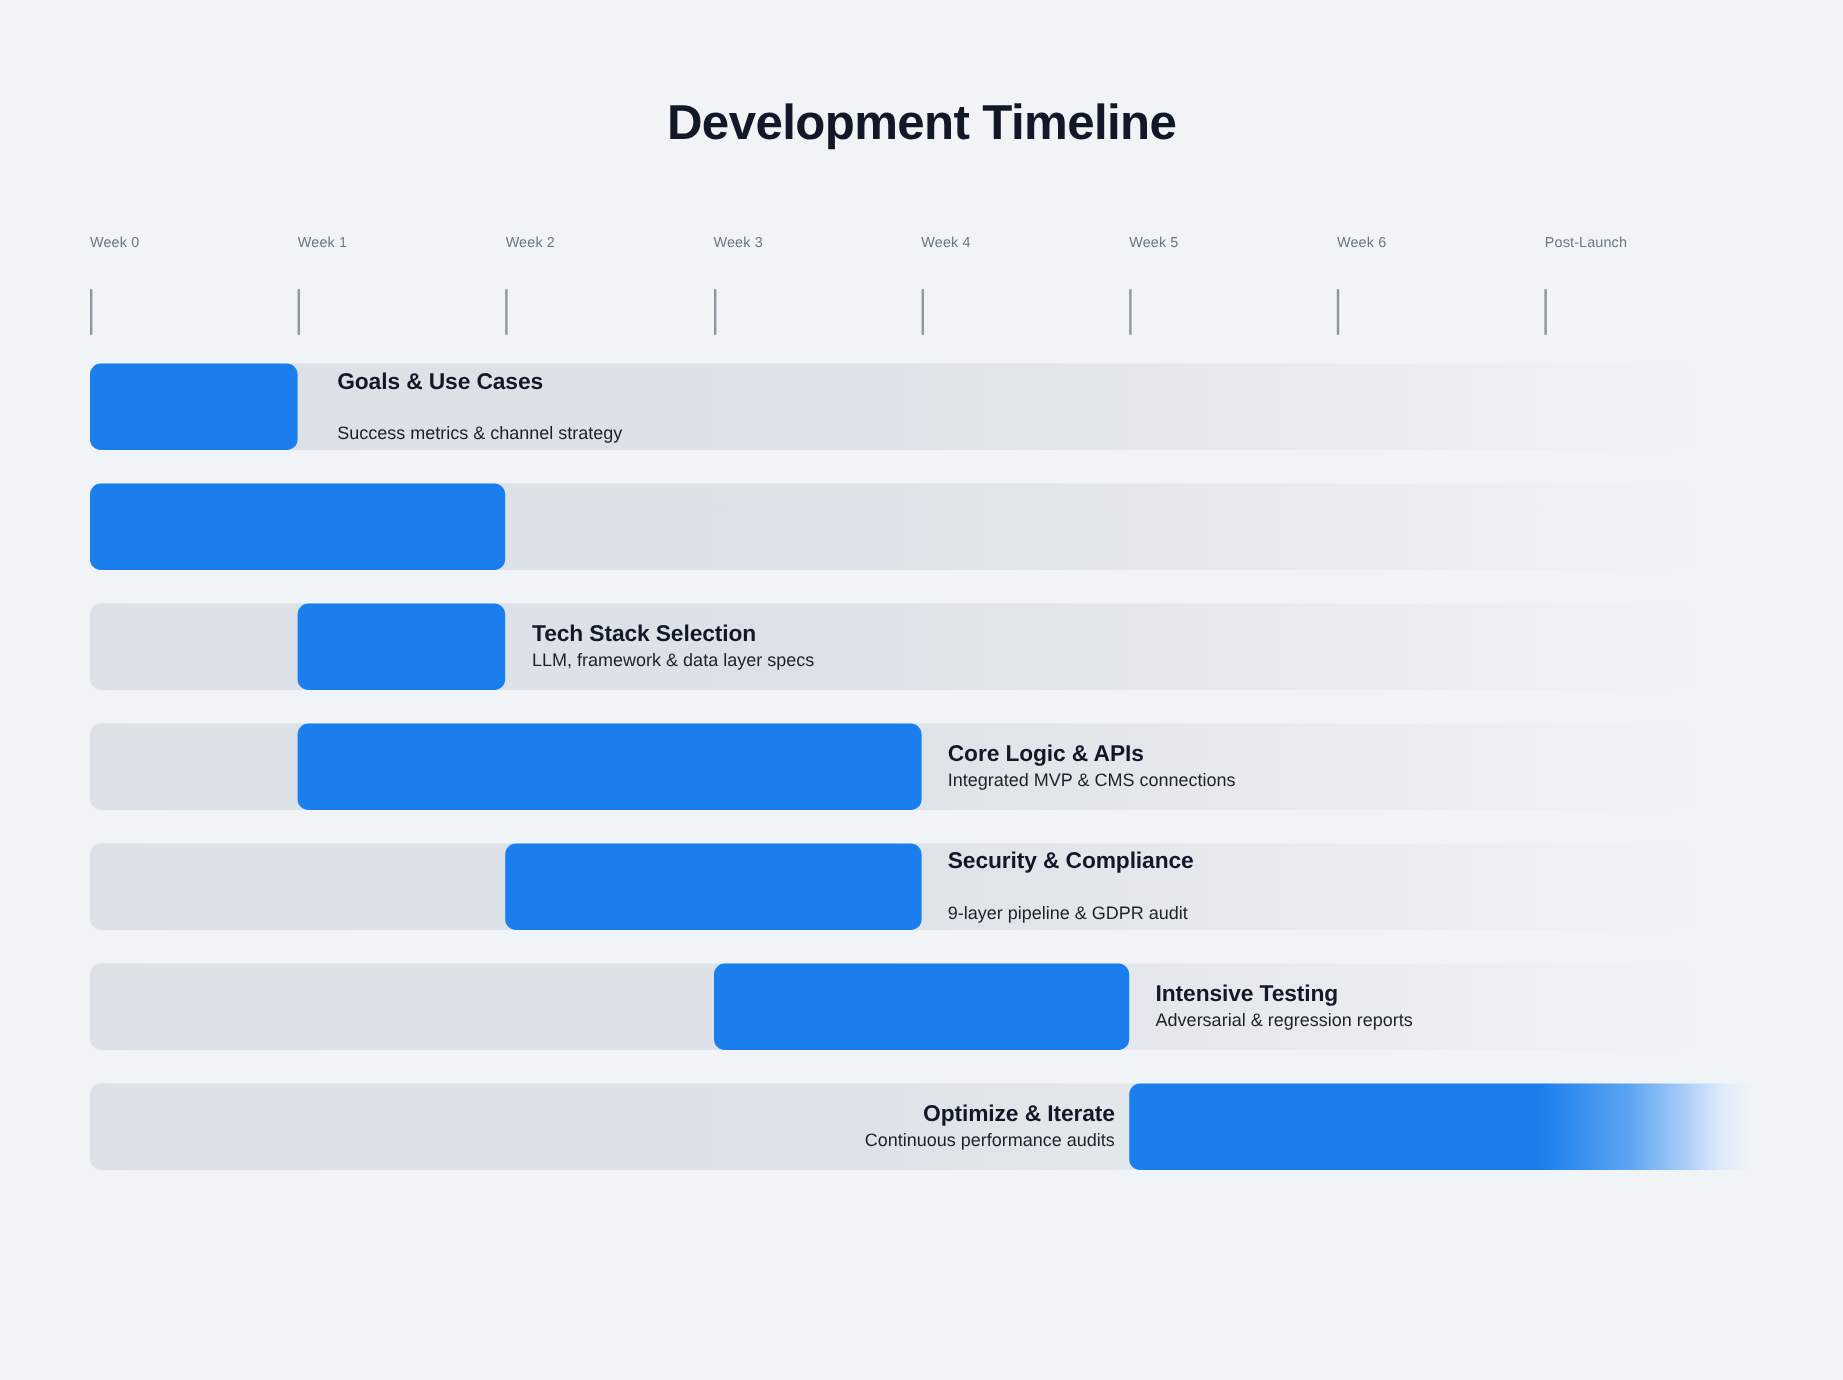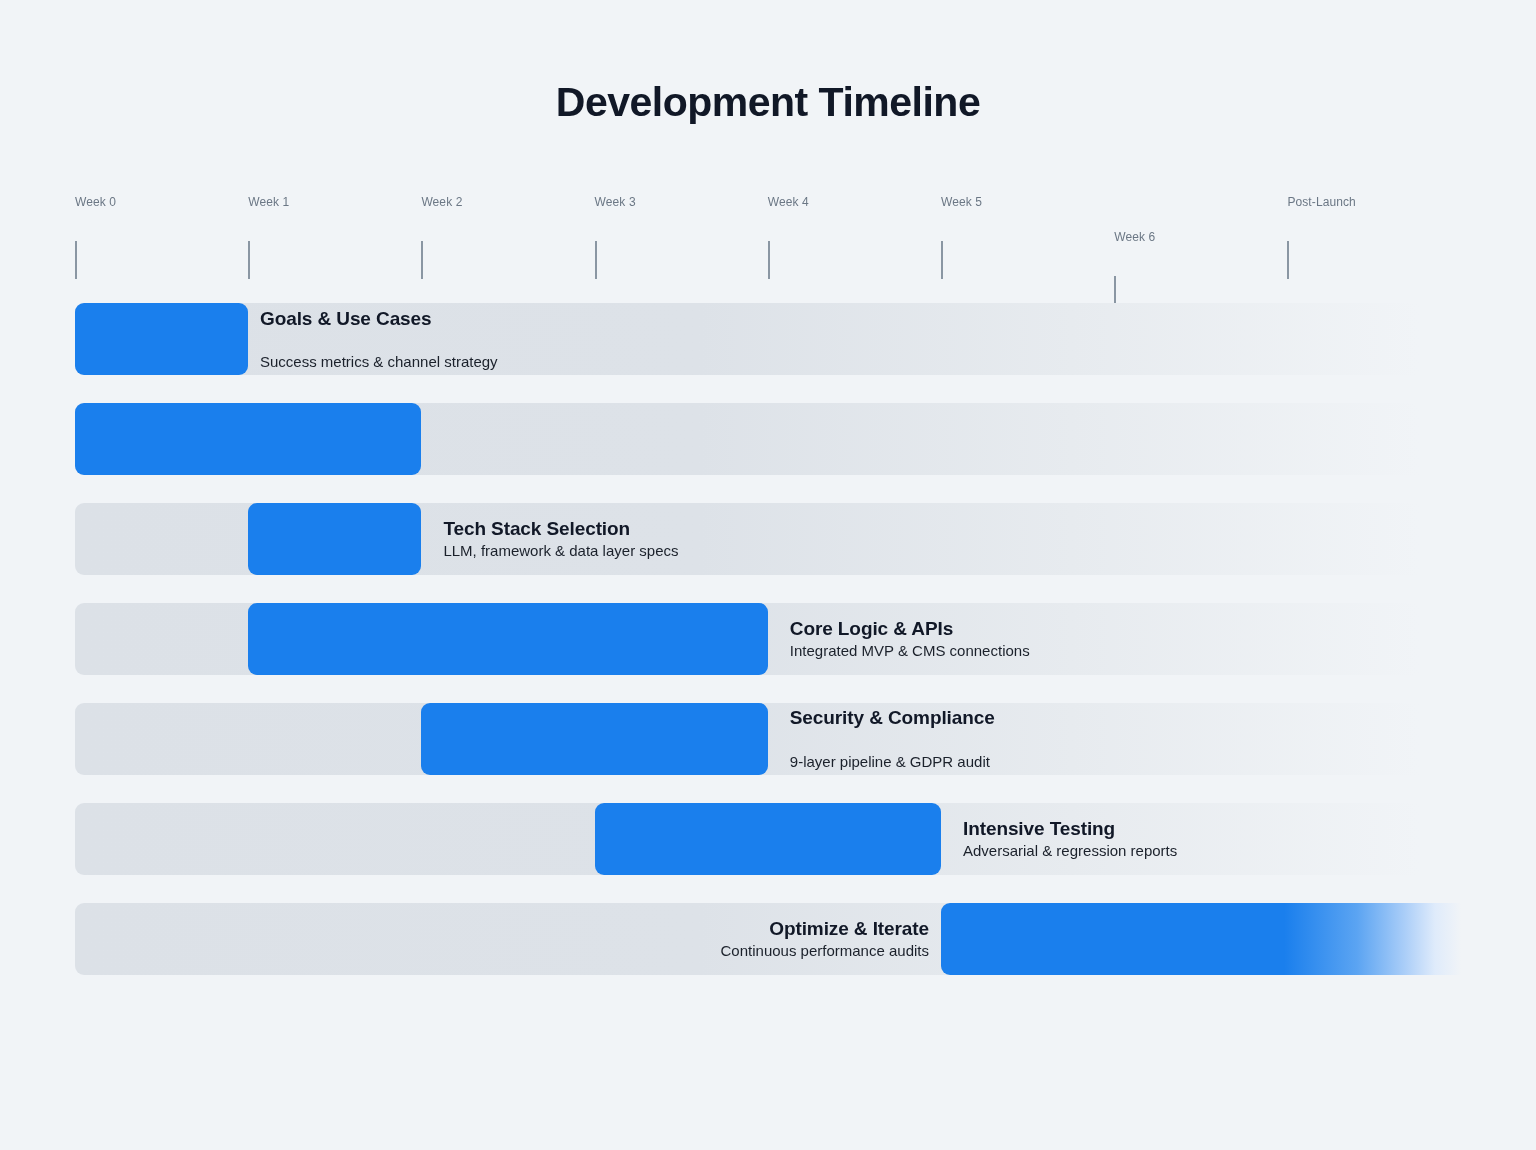--- a/index.html
+++ b/index.html
@@ -150,35 +150,35 @@
         <div class="axis-tick"></div>
       </div>
       <div class="axis-tickgroup" style="left: 692.8px;">
         <div class="axis-label">Week 4</div>
         <div class="axis-tick"></div>
       </div>
       <div class="axis-tickgroup" style="left: 866px;">
         <div class="axis-label">Week 5</div>
         <div class="axis-tick"></div>
       </div>
-      <div class="axis-tickgroup" style="left: 1039.2px; margin-top: 35px;">
+      <div class="axis-tickgroup" style="left: 1039.2px;">
         <div class="axis-label">Week 6</div>
         <div class="axis-tick"></div>
       </div>
       <div class="axis-tickgroup" style="left: 1212.4px;">
         <div class="axis-label">Post-Launch</div>
         <div class="axis-tick"></div>
       </div>
     </div>
 
   <div class="rows">
       <div class="row">
         <div class="track"></div>
         <div class="bar" style="left: 0px; width: 173.2px;"></div>
-        <div class="labels" style="left: 185px; gap: 21px;">
+        <div class="labels" style="left: 206px; gap: 21px;">
           <div class="task-title">Goals &amp; Use Cases</div>
           <div class="task-sub">Success metrics &amp; channel strategy</div>
         </div>
       </div>
       <div class="row">
         <div class="track"></div>
         <div class="bar" style="left: 0px; width: 346.4px;"></div>
       </div>
       <div class="row">
         <div class="track"></div>

